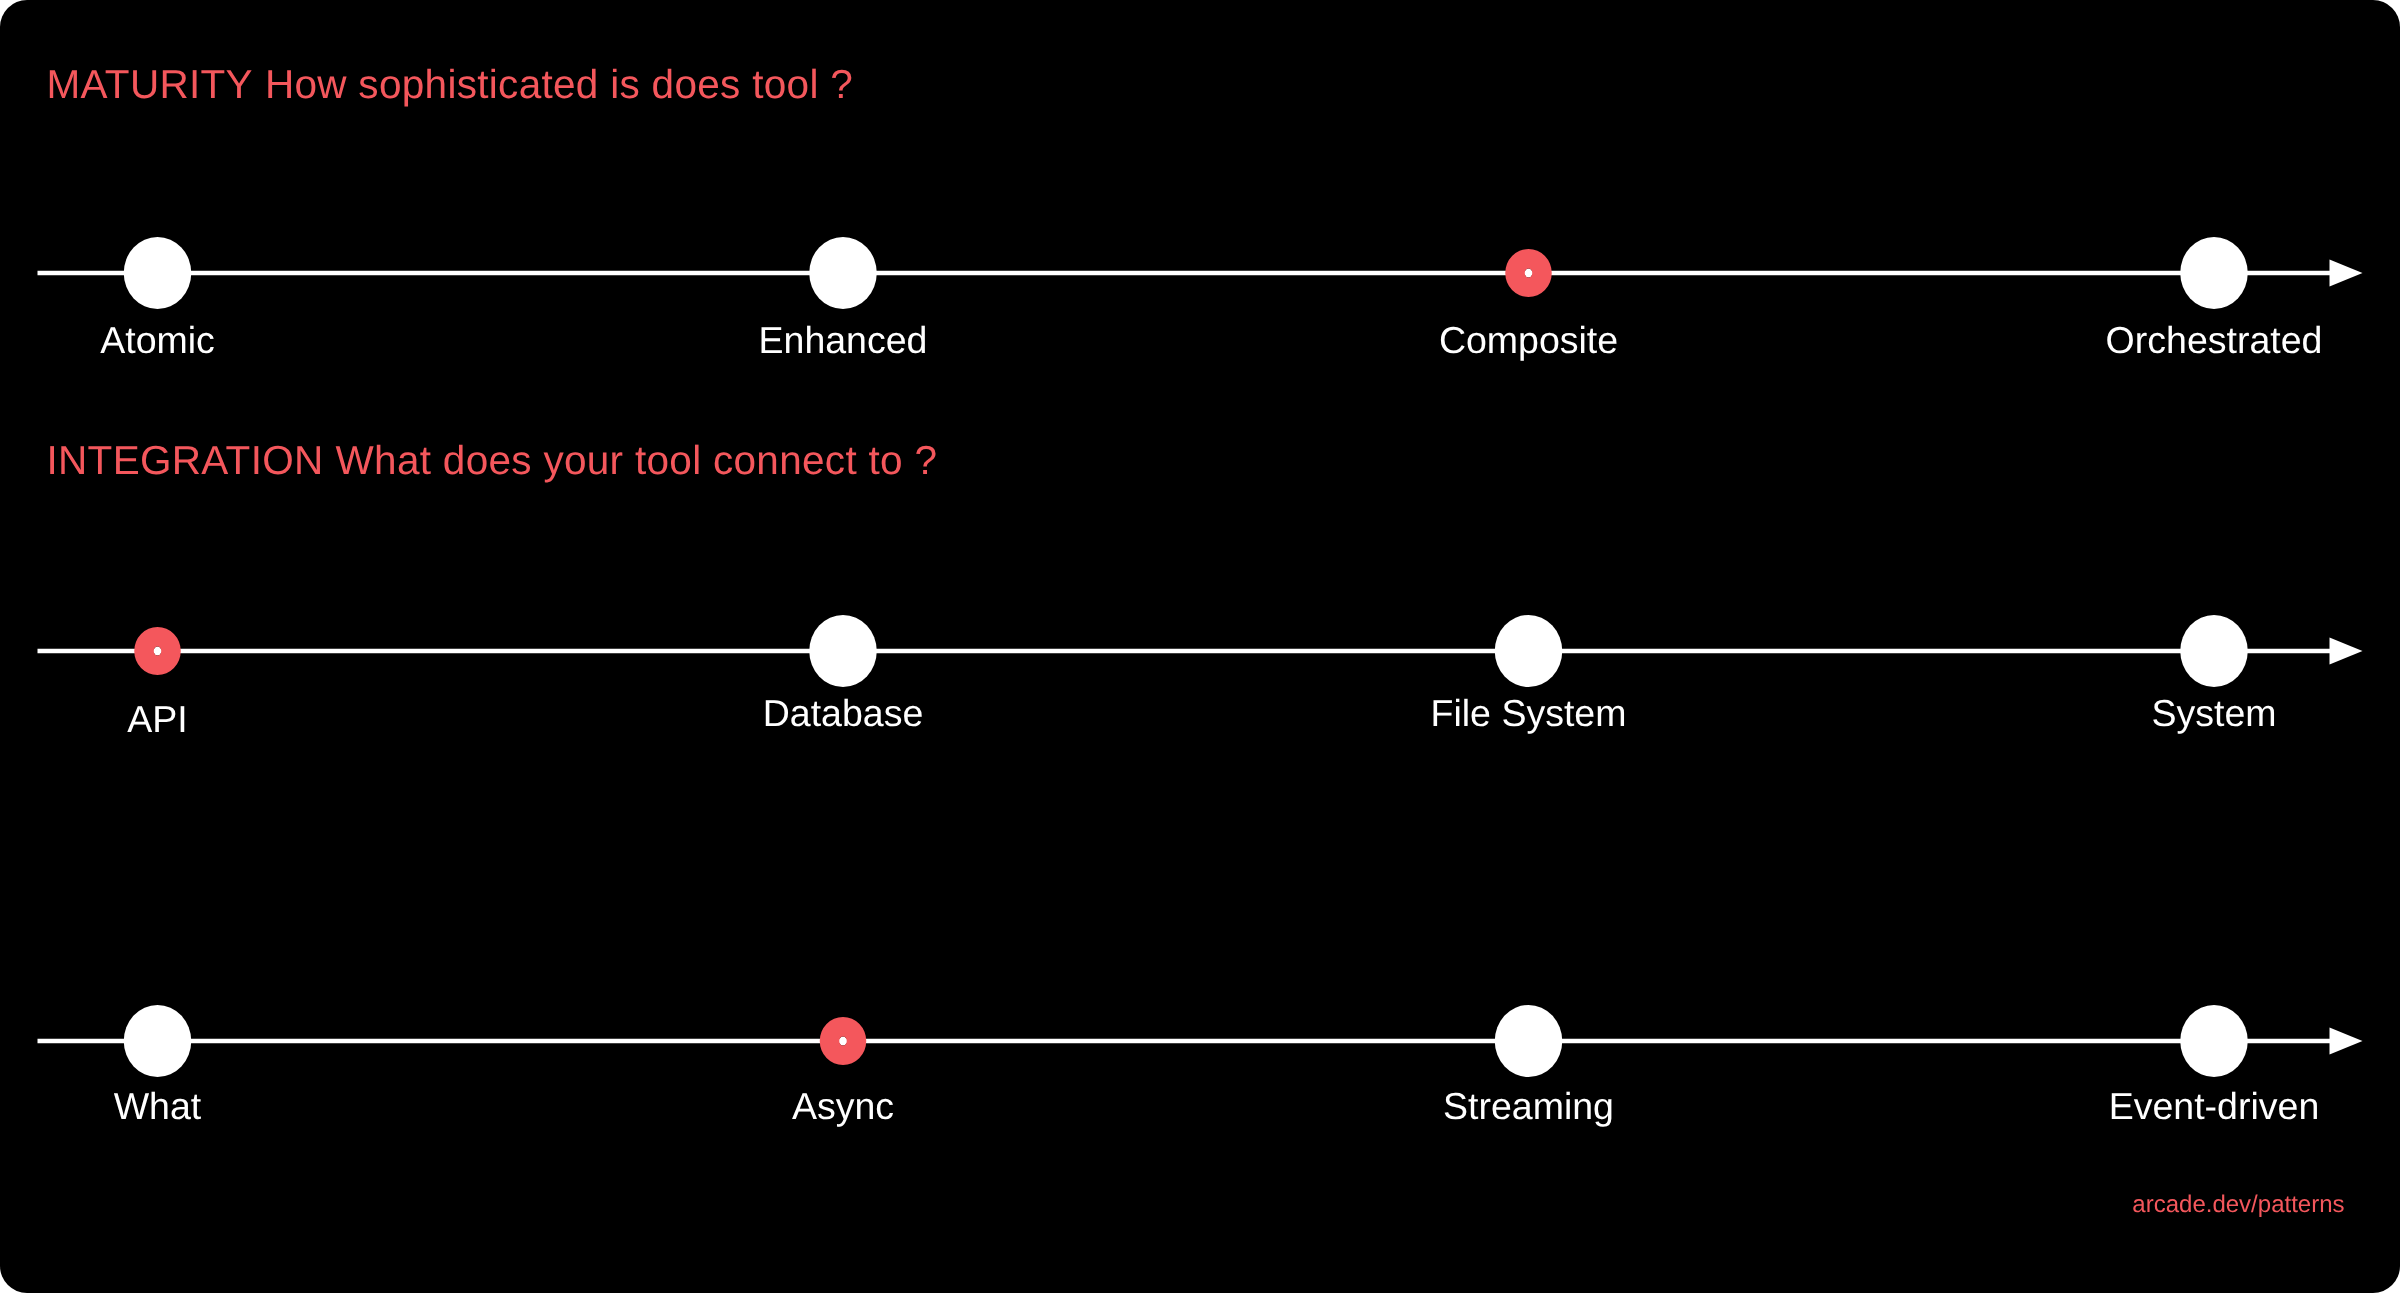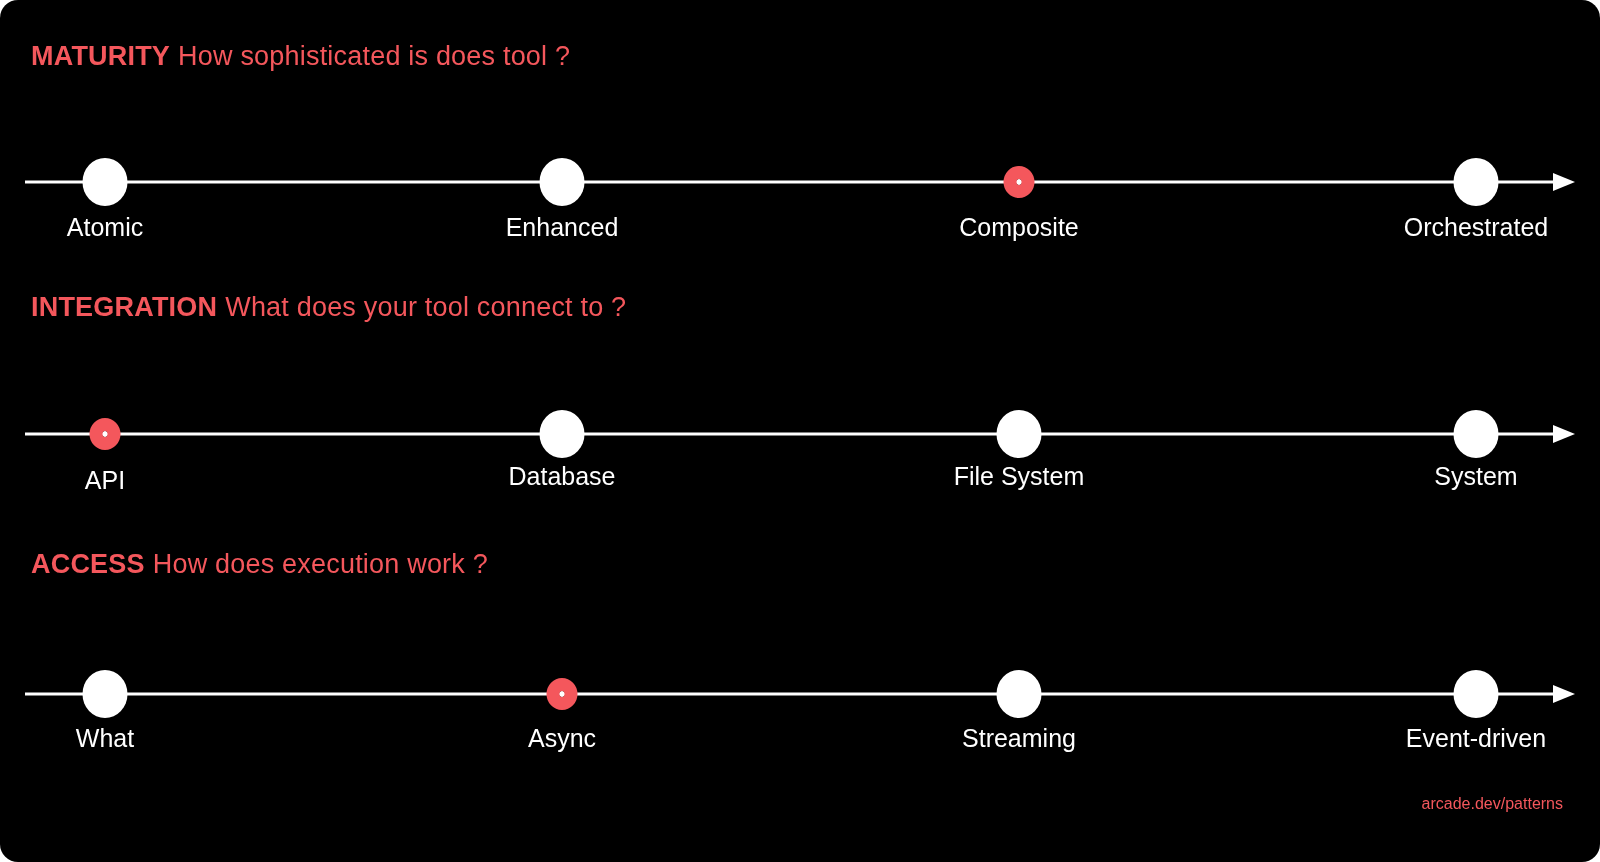--- a/index.html
+++ b/index.html
@@ -18,21 +18,21 @@
 
   .title {
     position: absolute;
     left: 31px;
     color: var(--accent);
     font-size: 27px;
     font-weight: 400;
     letter-spacing: 0.2px;
     white-space: nowrap;
   }
-  .title strong { font-weight: 700; margin-right: 8px; }
+  .title strong { font-weight: 400; margin-right: 8px; }
 
   .axis-line {
     position: absolute;
     left: 25px;
     width: 1536px;
     height: 3px;
     background: var(--fg);
     transform: translateY(-50%);
   }
   .arrowhead {
@@ -107,23 +107,20 @@
   <div class="arrowhead" style="top:434px"></div>
   <div class="dot selected" style="left:105px;  top:434px"></div>
   <div class="dot" style="left:562px;  top:434px"></div>
   <div class="dot" style="left:1019px; top:434px"></div>
   <div class="dot" style="left:1476px; top:434px"></div>
   <div class="opt-label" style="left:105px;  top:466px">API</div>
   <div class="opt-label" style="left:562px;  top:462px">Database</div>
   <div class="opt-label" style="left:1019px; top:462px">File System</div>
   <div class="opt-label" style="left:1476px; top:462px">System</div>
 
-  <h2 class="title" style="top:549px">
-    <strong>ACCESS</strong><span>How does execution work ?</span>
-  </h2>
   <div class="axis-line" style="top:694px"></div>
   <div class="arrowhead" style="top:694px"></div>
   <div class="dot" style="left:105px;  top:694px"></div>
   <div class="dot selected" style="left:562px;  top:694px"></div>
   <div class="dot" style="left:1019px; top:694px"></div>
   <div class="dot" style="left:1476px; top:694px"></div>
   <div class="opt-label" style="left:105px;  top:724px">What</div>
   <div class="opt-label" style="left:562px;  top:724px">Async</div>
   <div class="opt-label" style="left:1019px; top:724px">Streaming</div>
   <div class="opt-label" style="left:1476px; top:724px">Event-driven</div>

